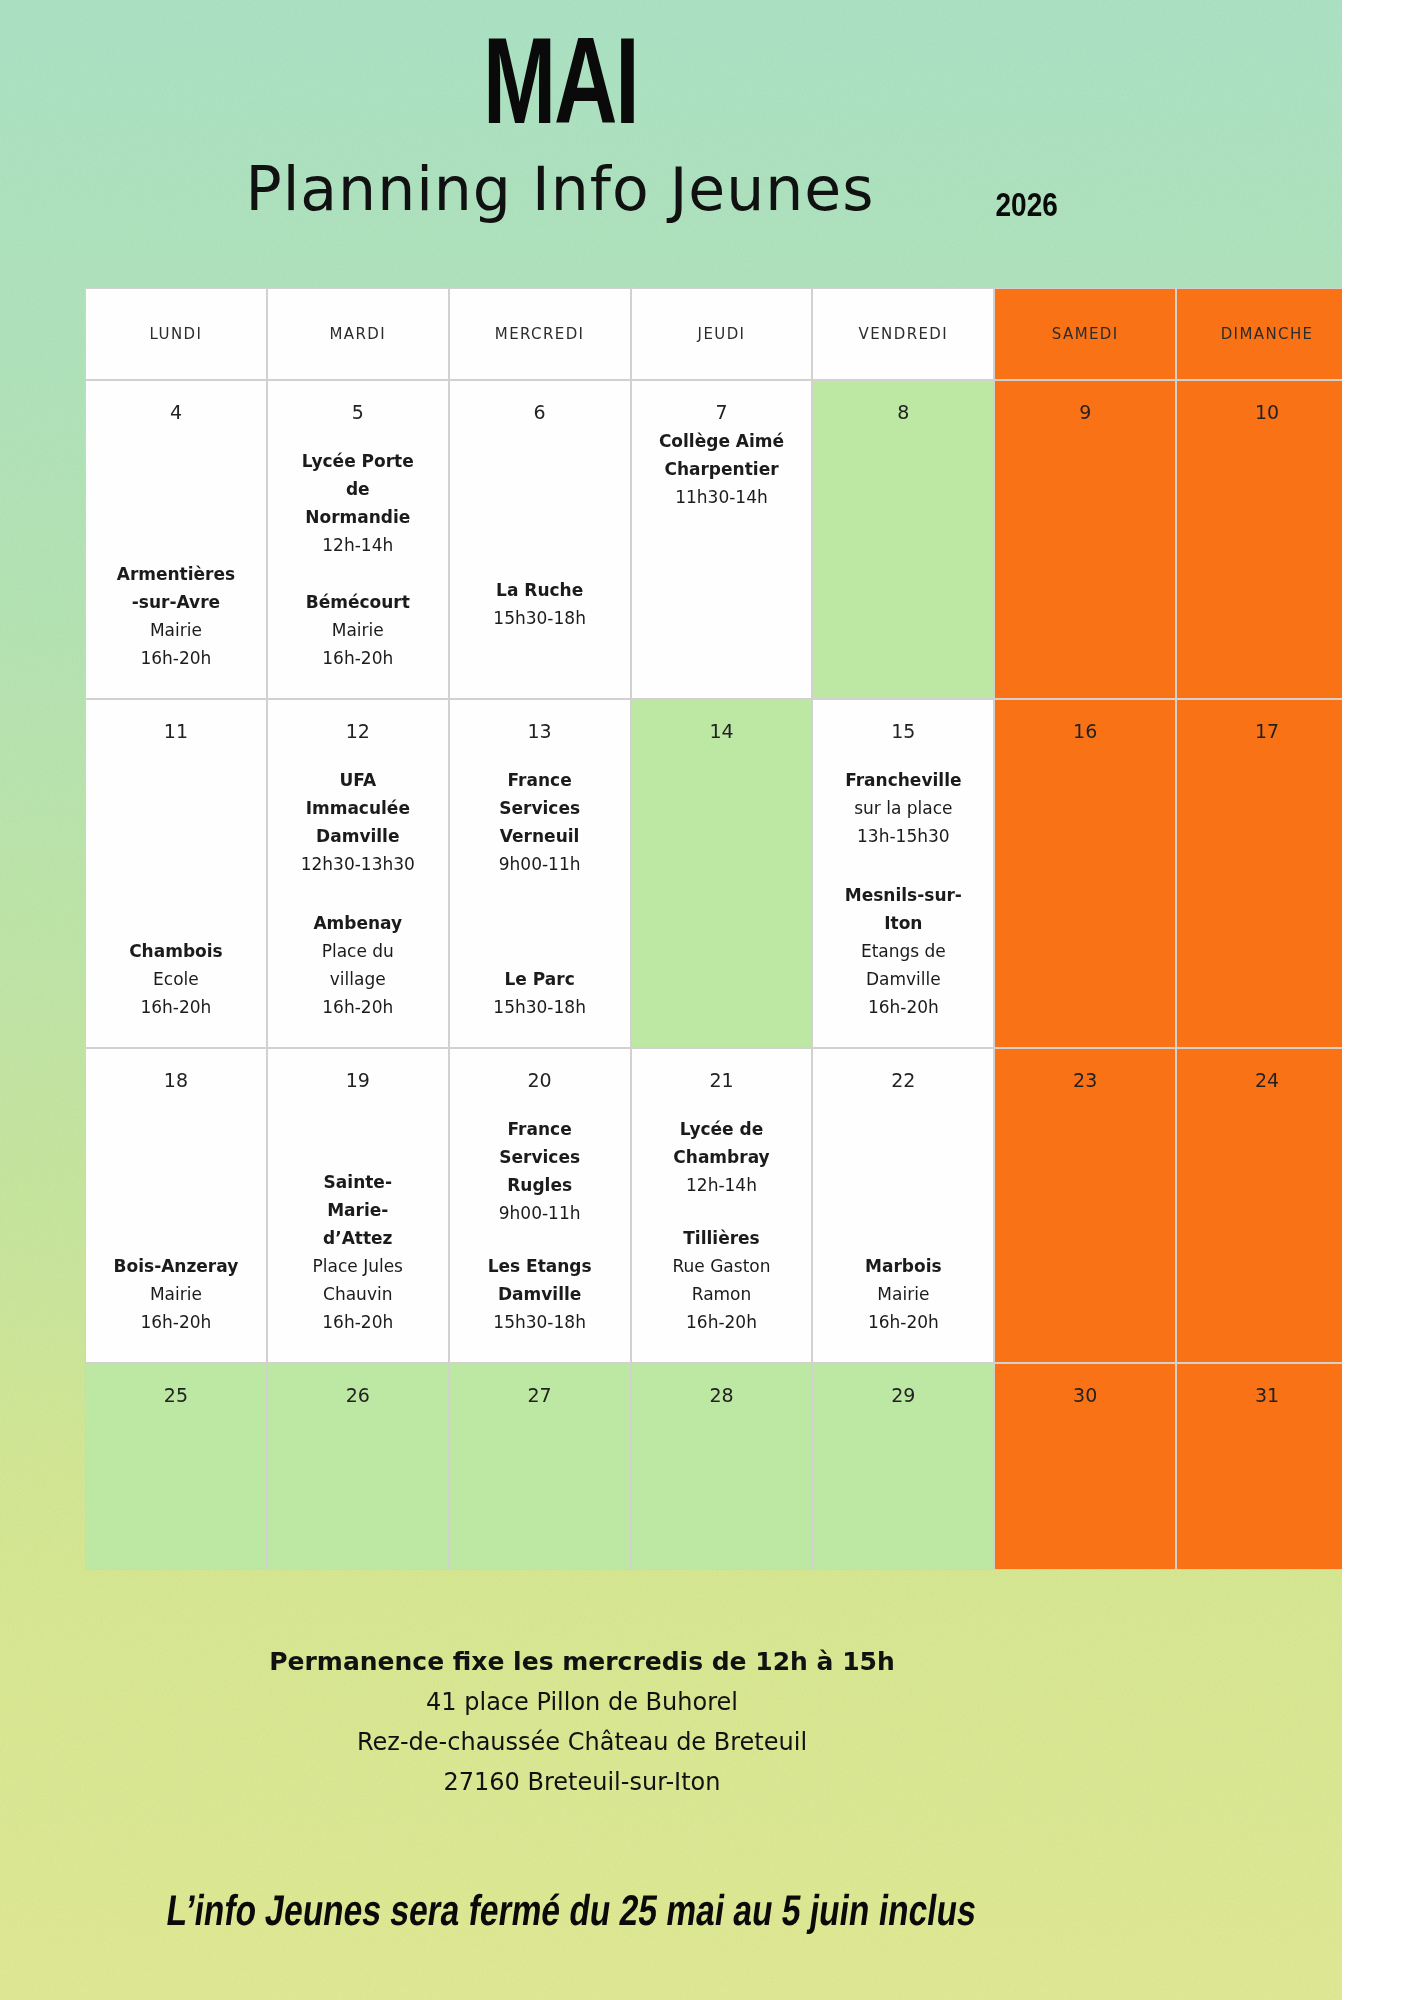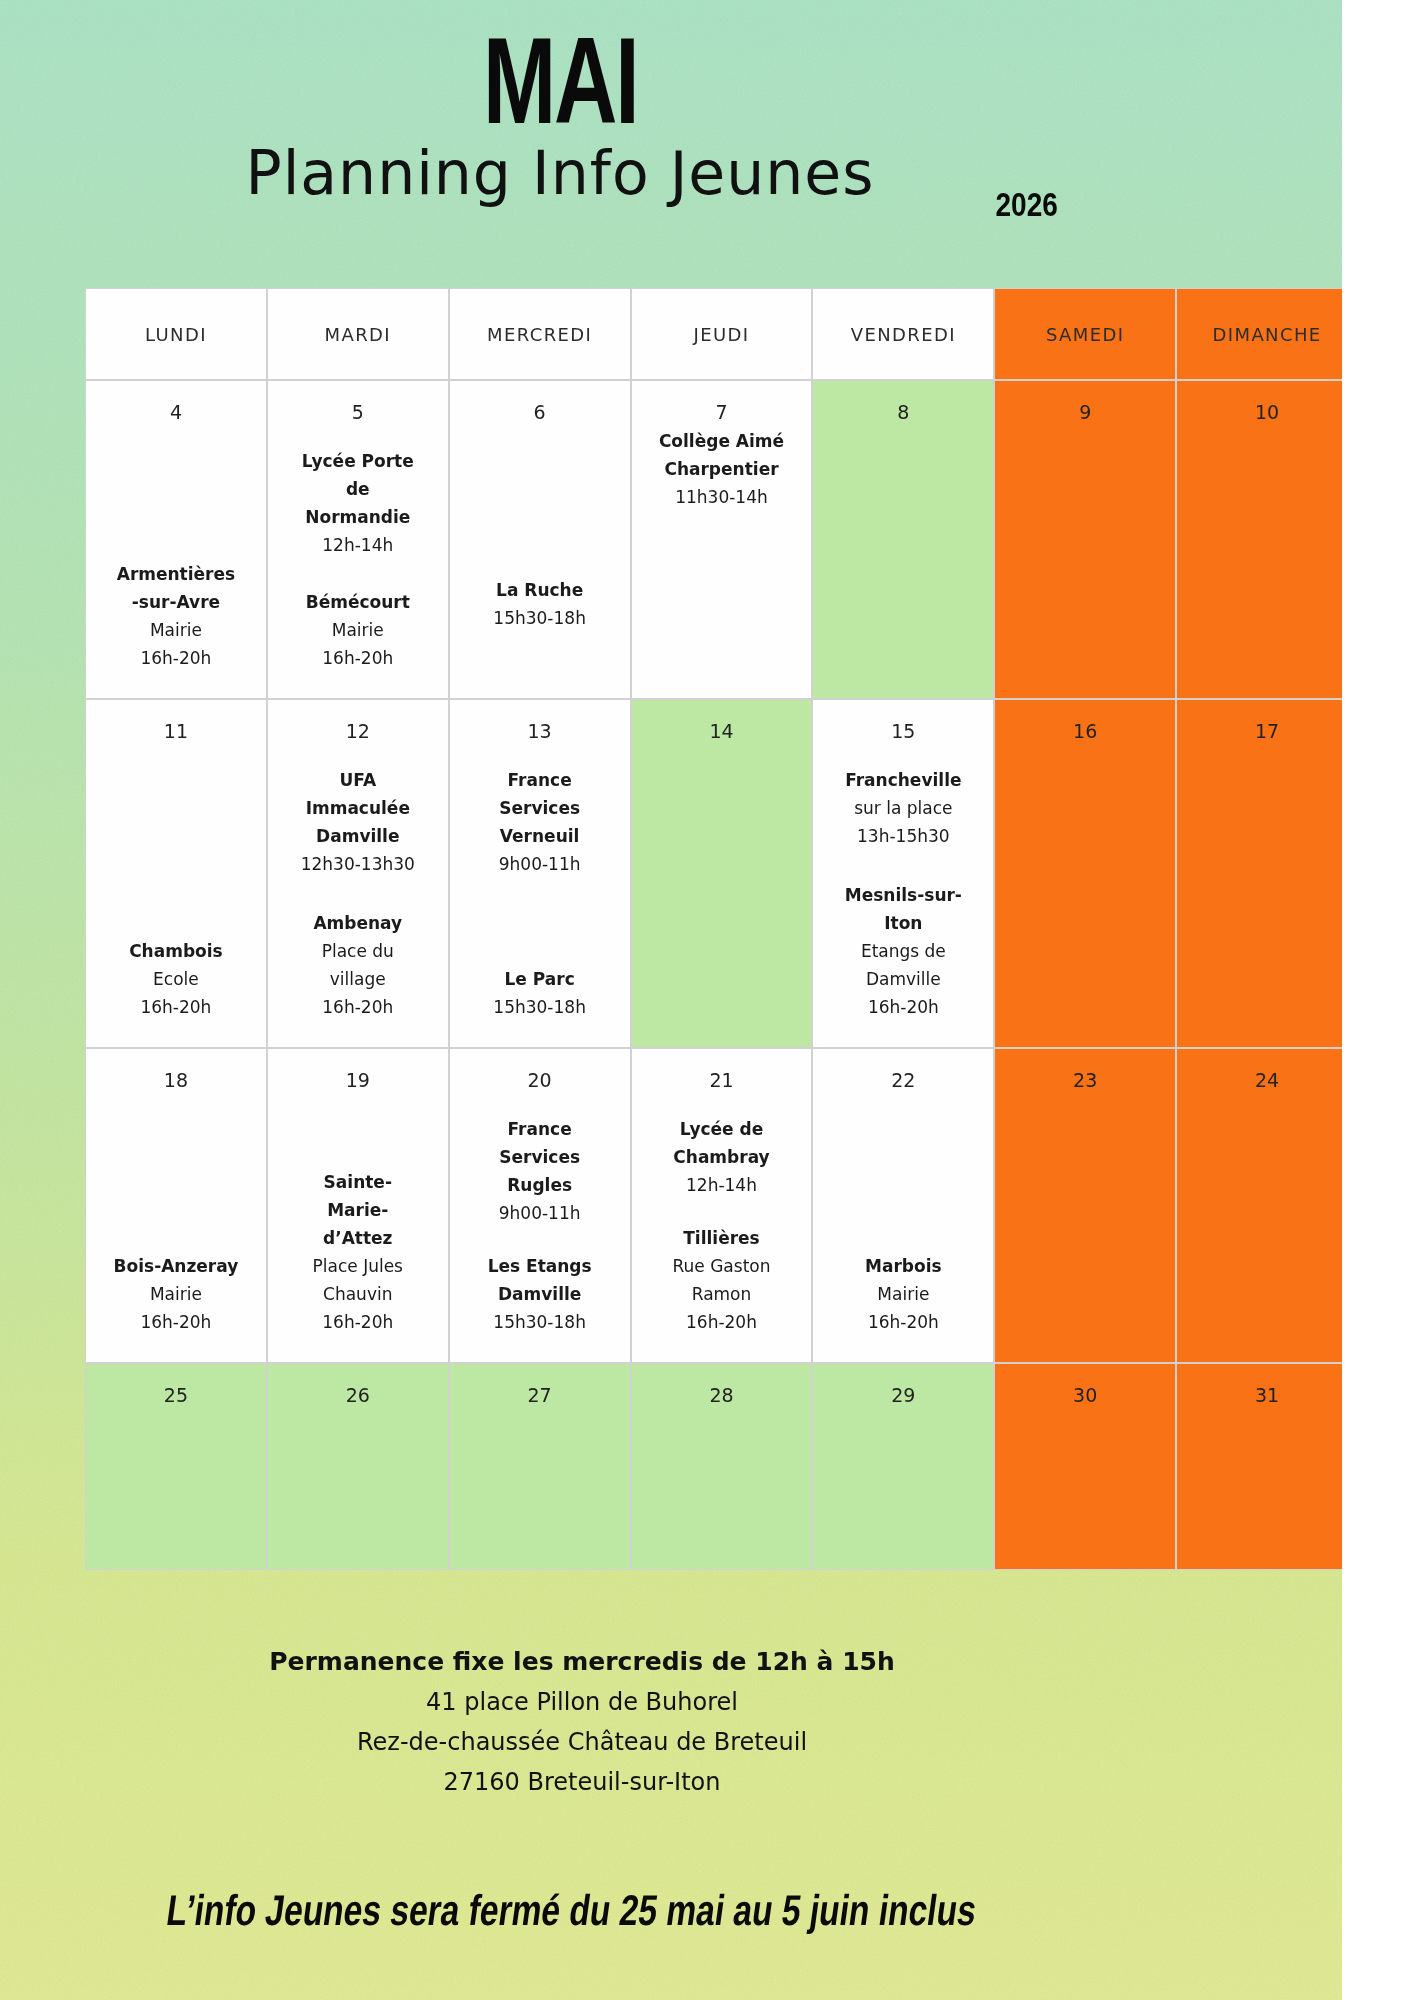--- a/index.html
+++ b/index.html
@@ -15,21 +15,21 @@
   #grain{position:absolute;inset:0;opacity:.13;pointer-events:none;}
 
   
   .title-wrap{position:absolute;left:0;top:20px;width:1120px;text-align:center;}
   .month-title{
     margin:0;font-family:"Liberation Sans", sans-serif;font-weight:900;
     font-size:122px;line-height:1.0;letter-spacing:-3px;color:#0a0a0a;
   }
   .month-title span{display:inline-block;transform:scaleX(.72);}
   .subtitle{
-    position:absolute;left:0;top:138px;width:1120px;text-align:center;
+    position:absolute;left:0;top:154px;width:1120px;text-align:center;
     font-size:60px;font-weight:400;letter-spacing:1px;color:#111;
     font-family:"DejaVu Sans", sans-serif;
   }
   .year{
     position:absolute;left:990px;top:186px;width:80px;
     font-family:"Liberation Sans", sans-serif;font-weight:900;font-size:33px;color:#0a0a0a;
   }
   .year span{display:inline-block;transform:scaleX(.85);}
 
   
@@ -37,21 +37,21 @@
     position:absolute;left:85px;top:288px;width:1271px;
     display:grid;grid-template-columns:repeat(7,1fr);
     grid-template-rows:90px 317px 347px 313px 205px;
     gap:2px;background:#d2d1cf;border:1px solid #d2d1cf;
   }
   .cell{box-sizing:border-box;display:flex;flex-direction:column;align-items:center;}
   .bg-white{background:#fefefe;}
   .bg-green{background:var(--green,#bce8a4);}
   .bg-gray{background:#f97316;}
   .hcell{
-    justify-content:center;font-size:18px;letter-spacing:1.4px;color:#2c2c2c;
+    justify-content:center;font-size:15px;letter-spacing:1.4px;color:#2c2c2c;
   }
   .daycell{padding-bottom:26px;text-align:center;}
   .daynum{margin-top:16px;font-size:19px;line-height:30px;color:#222;}
   .event{width:100%;padding:0 5px;box-sizing:border-box;}
   .event.top{margin-top:20px;}
   .event.upper{}
   .event.bottom{margin-top:auto;}
   .event.raised-bottom{margin-top:auto;margin-bottom:40px;}
   .ln{font-size:17px;line-height:28px;color:#1b1b1b;}
   .ln.b{font-weight:700;}

